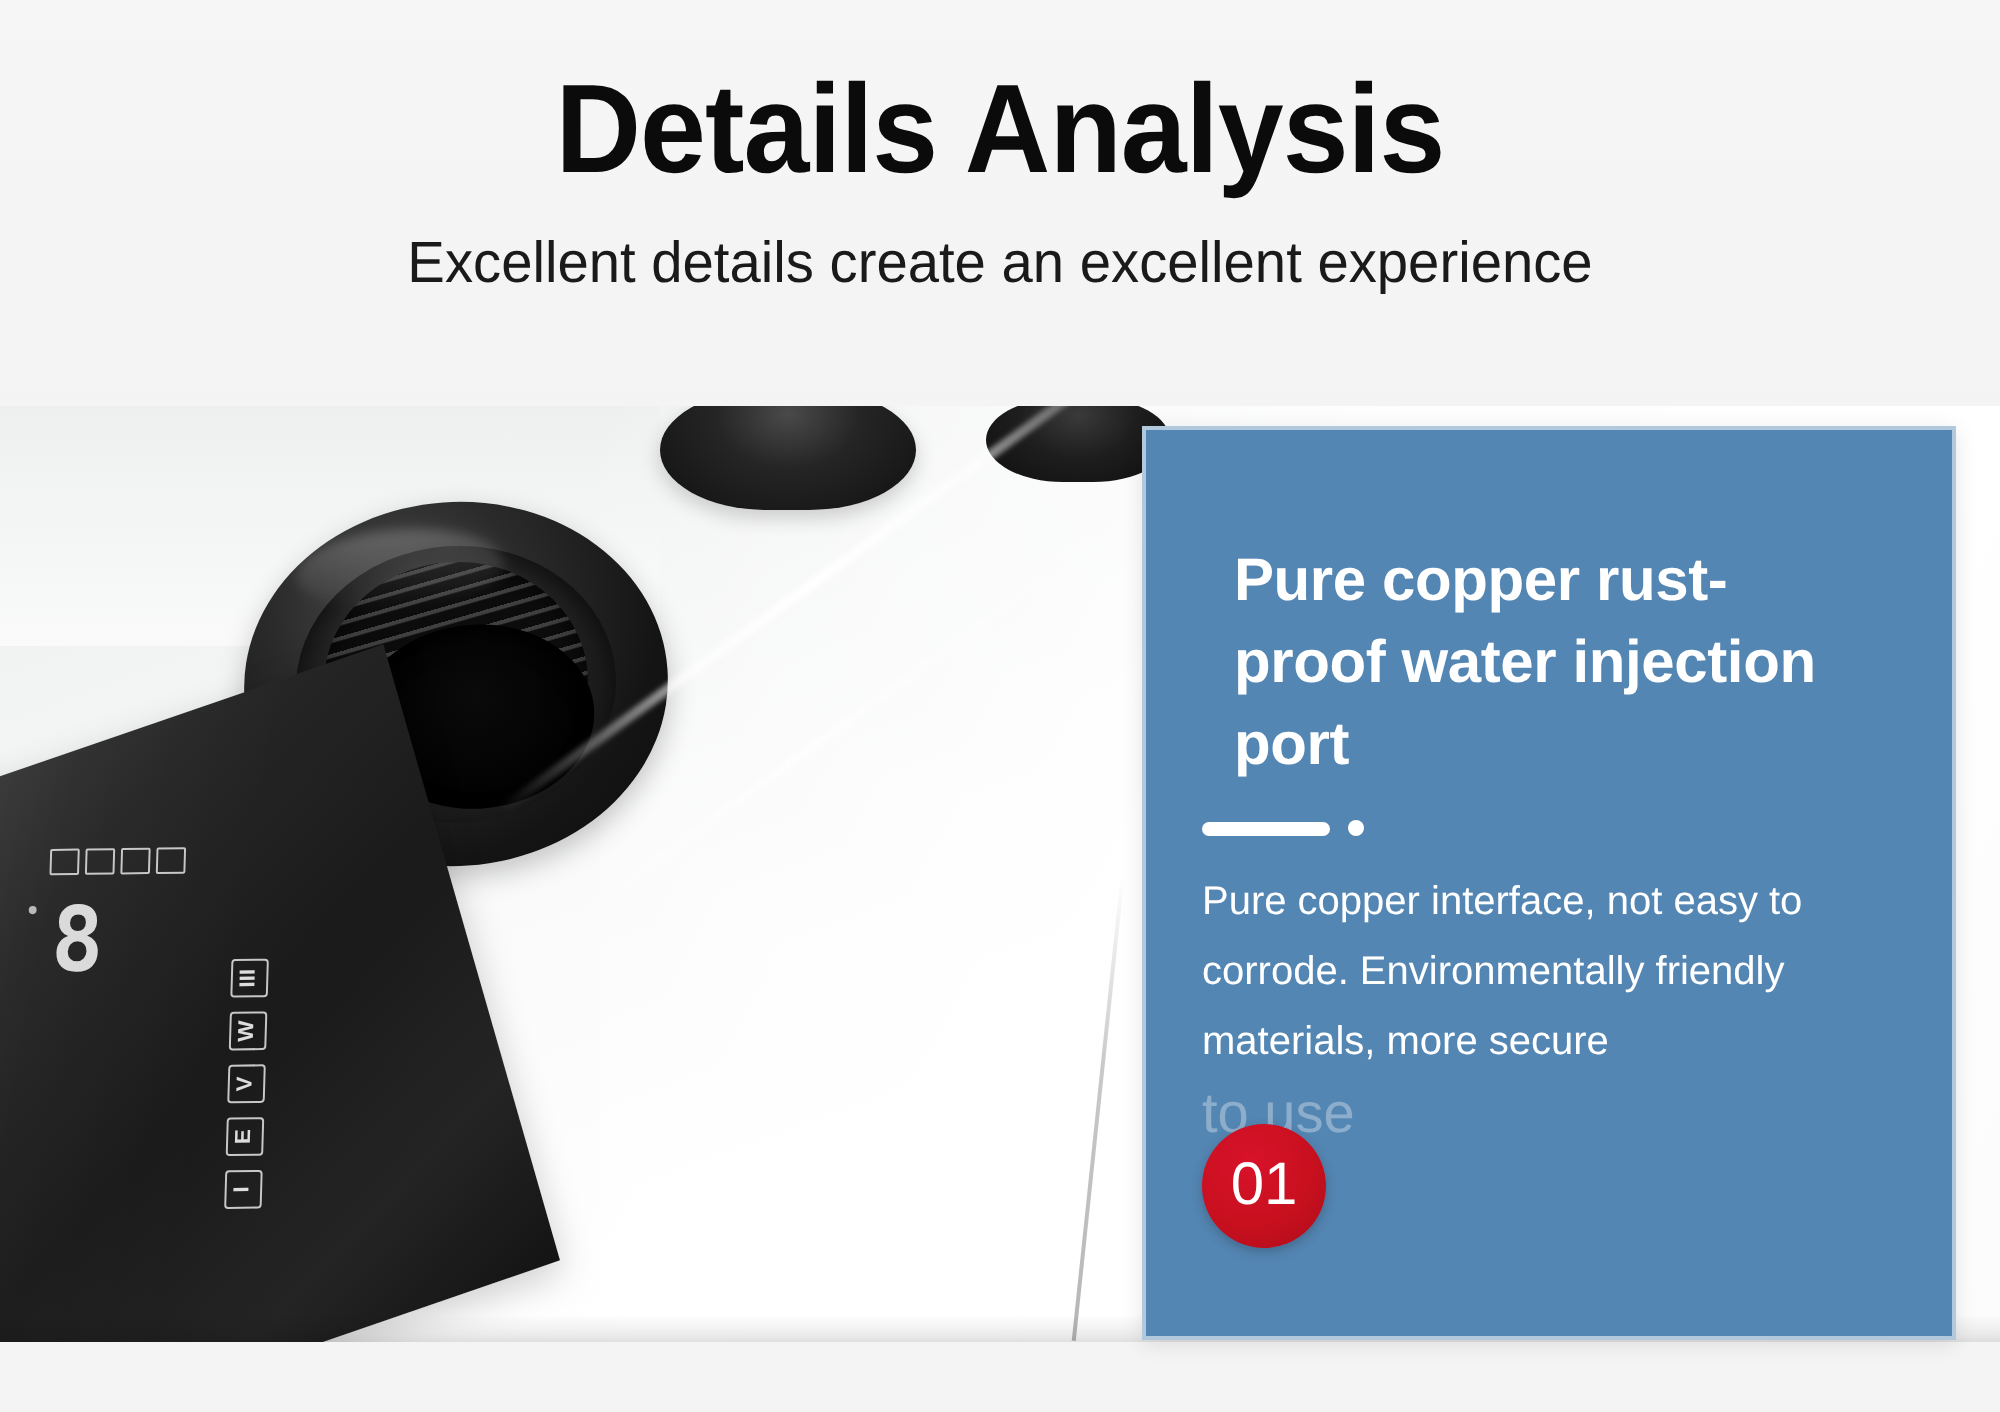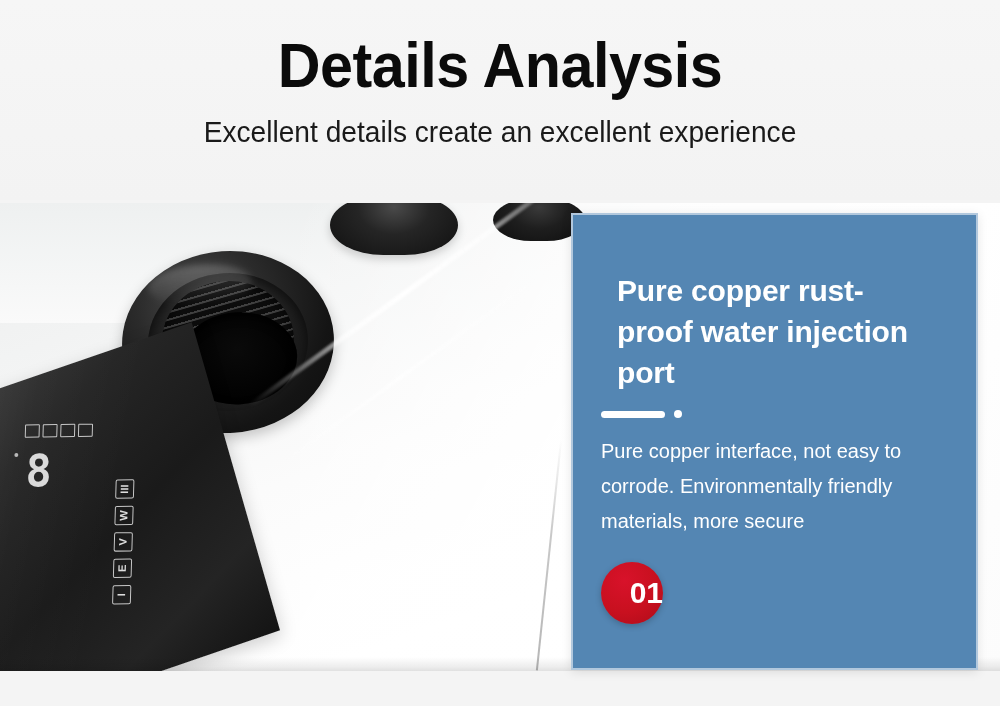--- a/index.html
+++ b/index.html
@@ -332,22 +332,22 @@
     left: 28px;
     bottom: 44px;
     width: 62px;
     height: 62px;
     border-radius: 50%;
     background: radial-gradient(circle at 38% 30%, #d8122a 0%, #c8101f 55%, #ad0c1a 100%);
     box-shadow: 0 2px 6px rgba(0,0,0,0.22);
     color: #ffffff;
     font-size: 30px;
     line-height: 62px;
-    text-align: right;
-    font-weight: 700;
+    text-align: center;
+    font-weight: 400;
   }
 </style>
 </head>
 <body>
 
 <div class="canvas">
 
   <div class="header">
     <h1 class="page-title">Details Analysis</h1>
     <p class="page-subtitle">Excellent details create an excellent experience</p>
@@ -395,16 +395,17 @@
     <div class="edge-shadow"></div>
   </div>
 
   <div class="info-panel">
     <h2 class="panel-heading">Pure copper rust-proof water injection port</h2>
     <div class="divider">
       <span class="divider-bar"></span>
       <span class="divider-dot"></span>
     </div>
     <p class="panel-body">Pure copper interface, not easy to corrode. Environmentally friendly materials, more secure</p>
+    <p class="panel-body-faded">to use</p>
     <div class="badge">01</div>
   </div>
 
 </div>
 
 </body></html>

